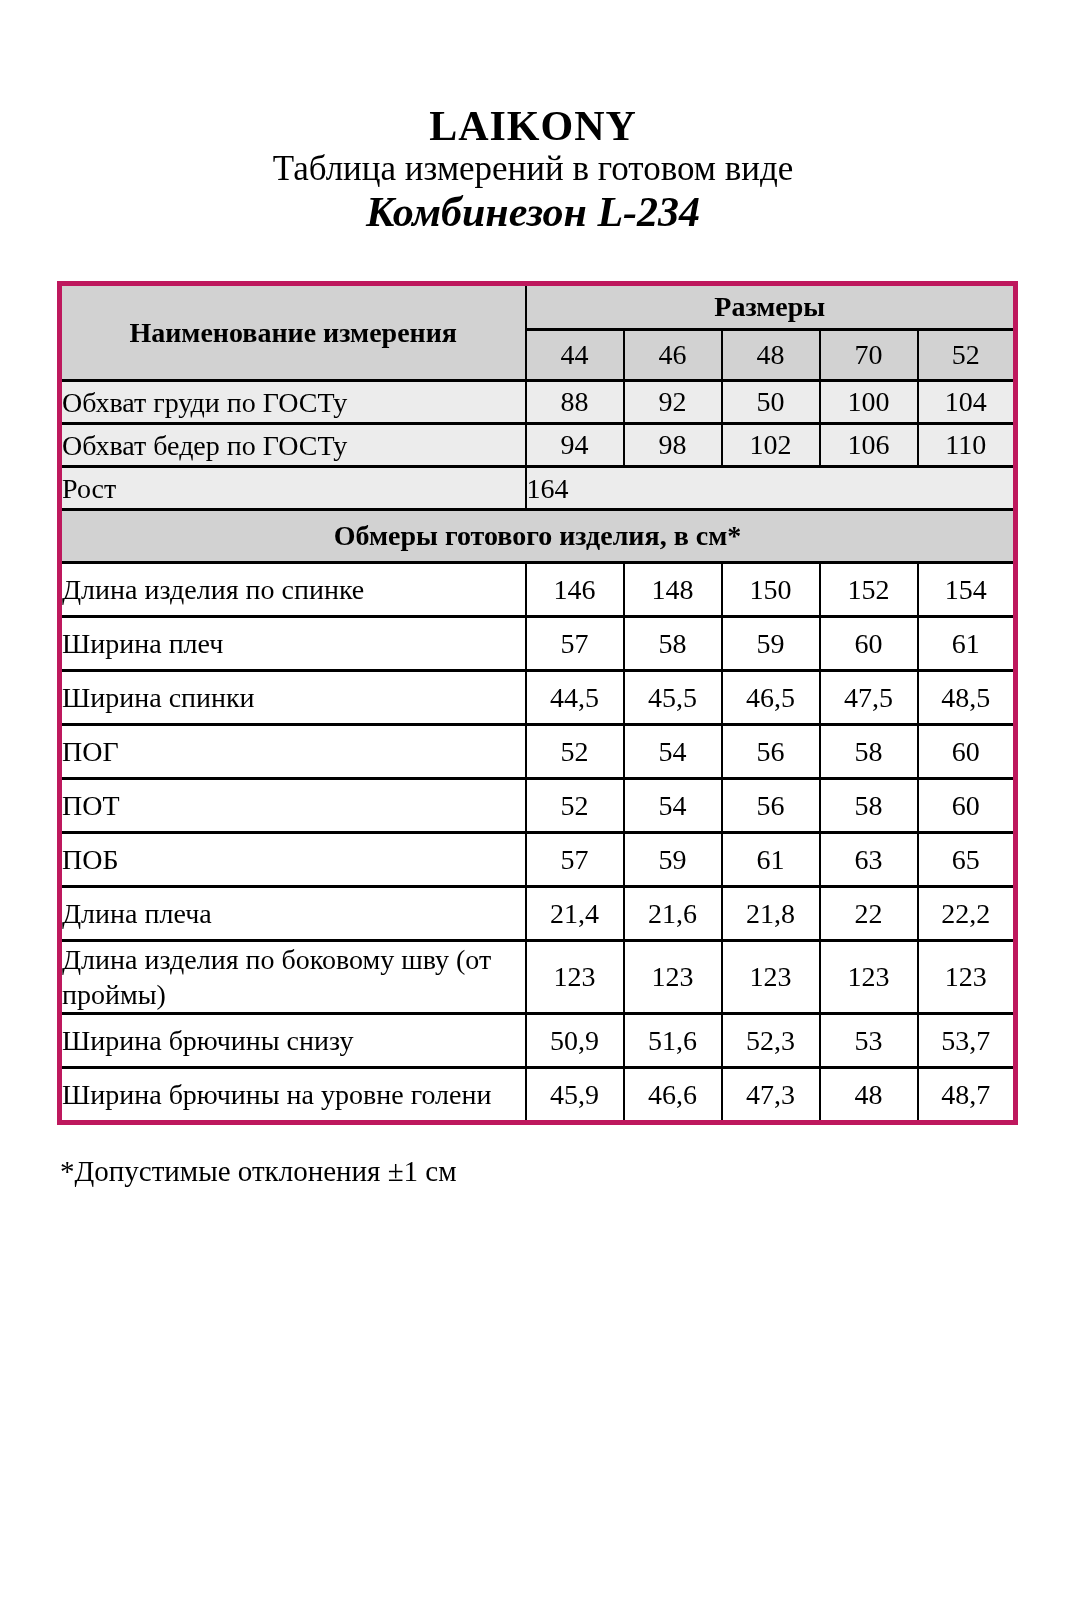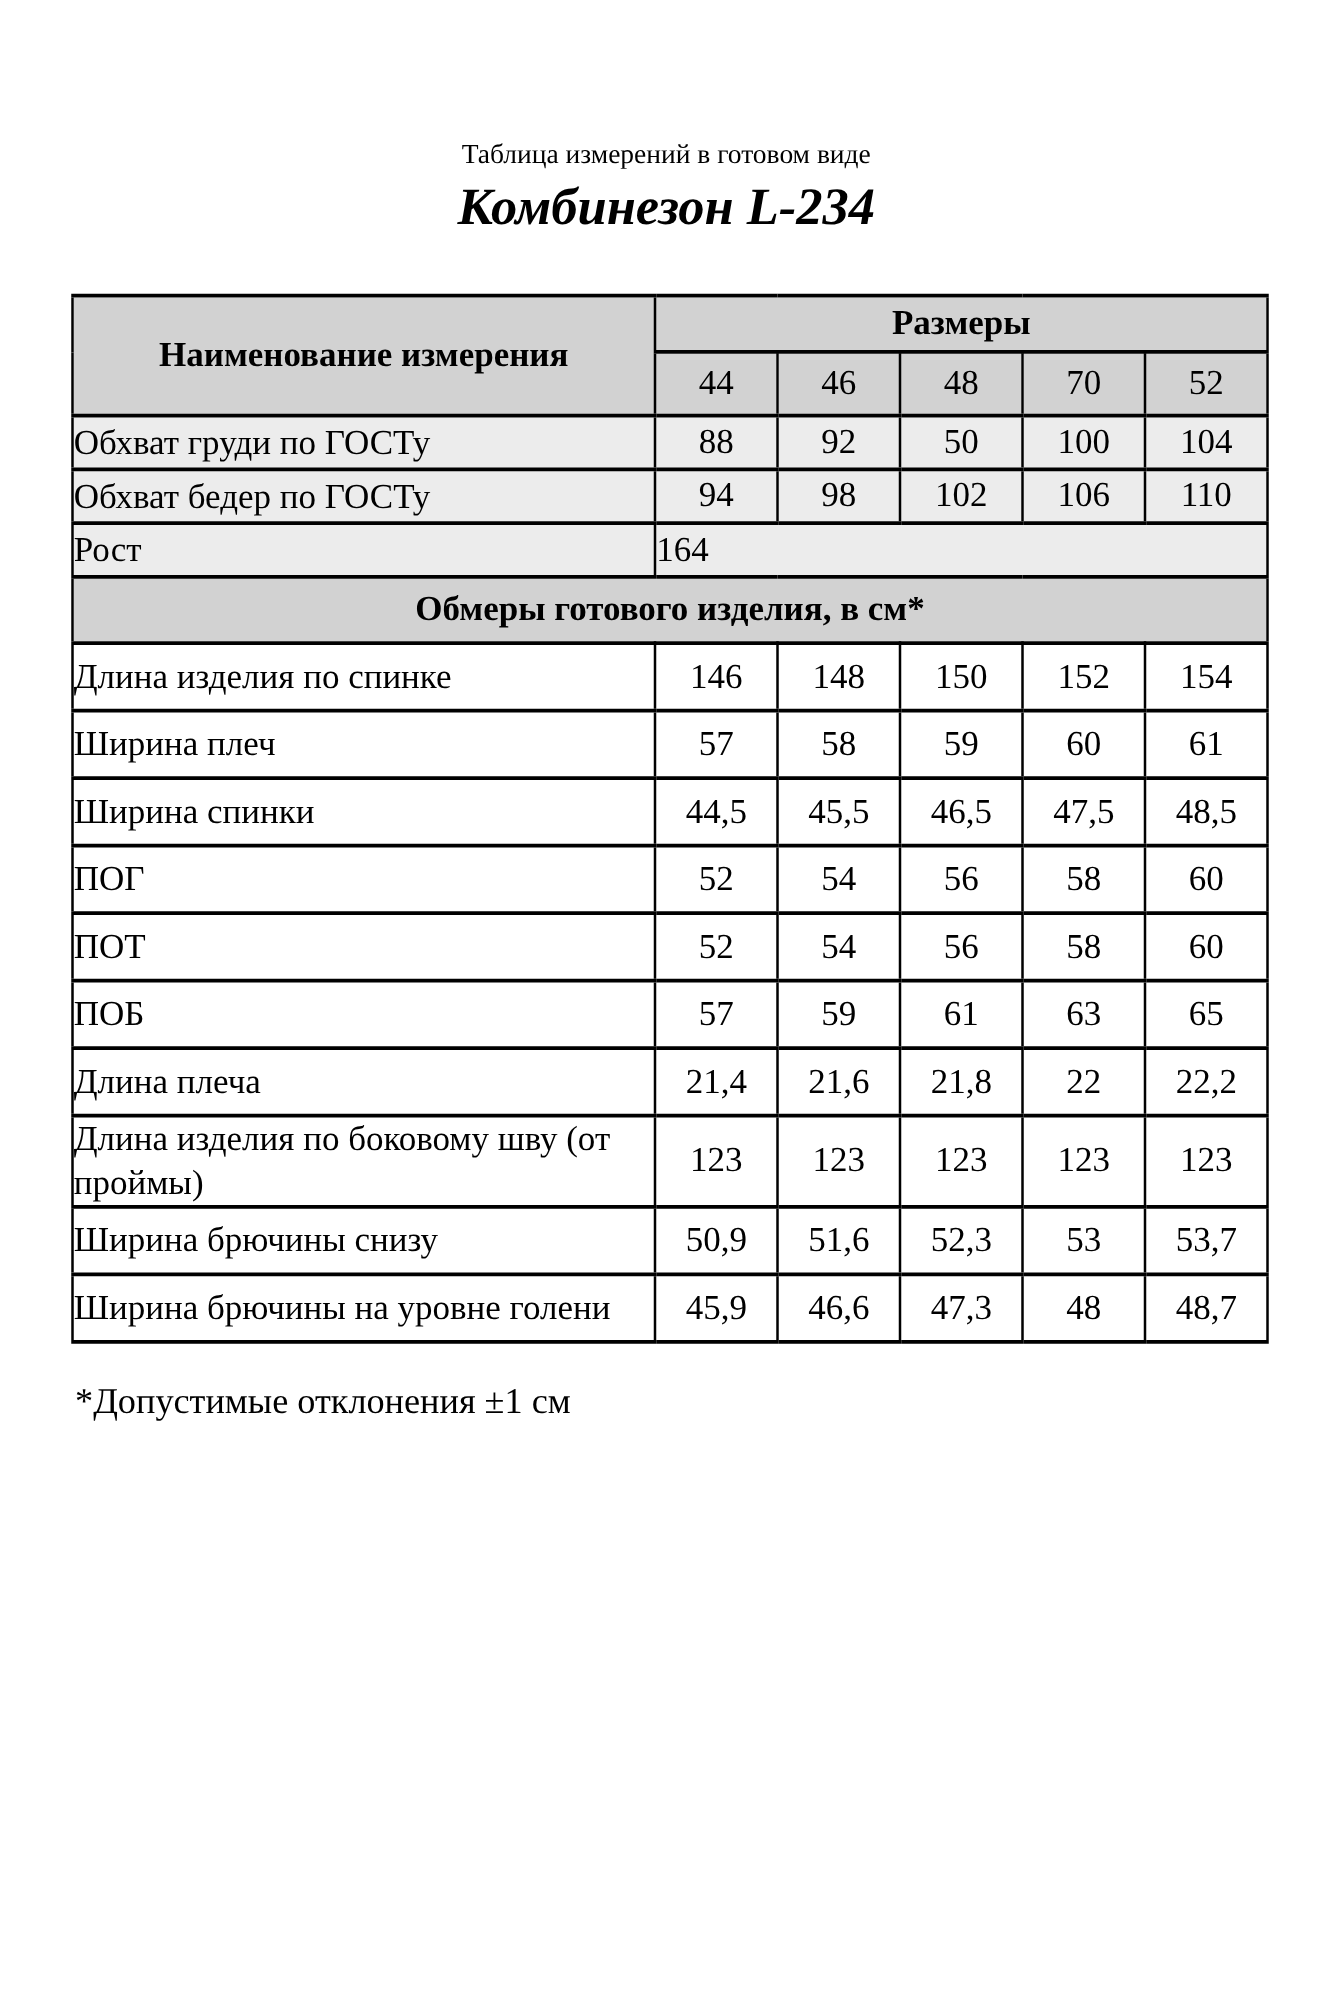--- a/index.html
+++ b/index.html
@@ -20,35 +20,35 @@
     padding-top: 103px;
     text-align: center;
   }
   .brand-title {
     font-size: 42px;
     font-weight: bold;
     line-height: 46px;
     letter-spacing: 1px;
   }
   .subtitle {
-    font-size: 22px;
+    font-size: 35px;
     line-height: 40px;
   }
   .product-title {
     font-size: 42px;
     font-weight: bold;
     line-height: 46px;
     font-style: italic;
   }
   table.size-table {
     border-collapse: collapse;
     table-layout: fixed;
     width: 956px;
     margin: 46px 0 0 57px;
-    border: 2px solid #be185d;
+    border: 5px solid #be185d;
   }
   .size-table th, .size-table td {
     border-left: 2px solid #000;
     border-right: 2px solid #000;
     border-top: 3px solid #000;
     border-bottom: 3px solid #000;
     font-size: 28px;
     vertical-align: middle;
     padding: 0;
     overflow: hidden;
@@ -89,20 +89,21 @@
     margin: 30px 0 0 60px;
     font-size: 29px;
   }
 </style>
 </head>
 <body>
 
 <div class="page">
 
   <div class="doc-header">
+    <div class="brand-title">LAIKONY</div>
     <div class="subtitle">Таблица измерений в готовом виде</div>
     <div class="product-title">Комбинезон L-234</div>
   </div>
 
   <table class="size-table">
     <colgroup>
       <col style="width:466px">
       <col style="width:98px">
       <col style="width:98px">
       <col style="width:98px">

